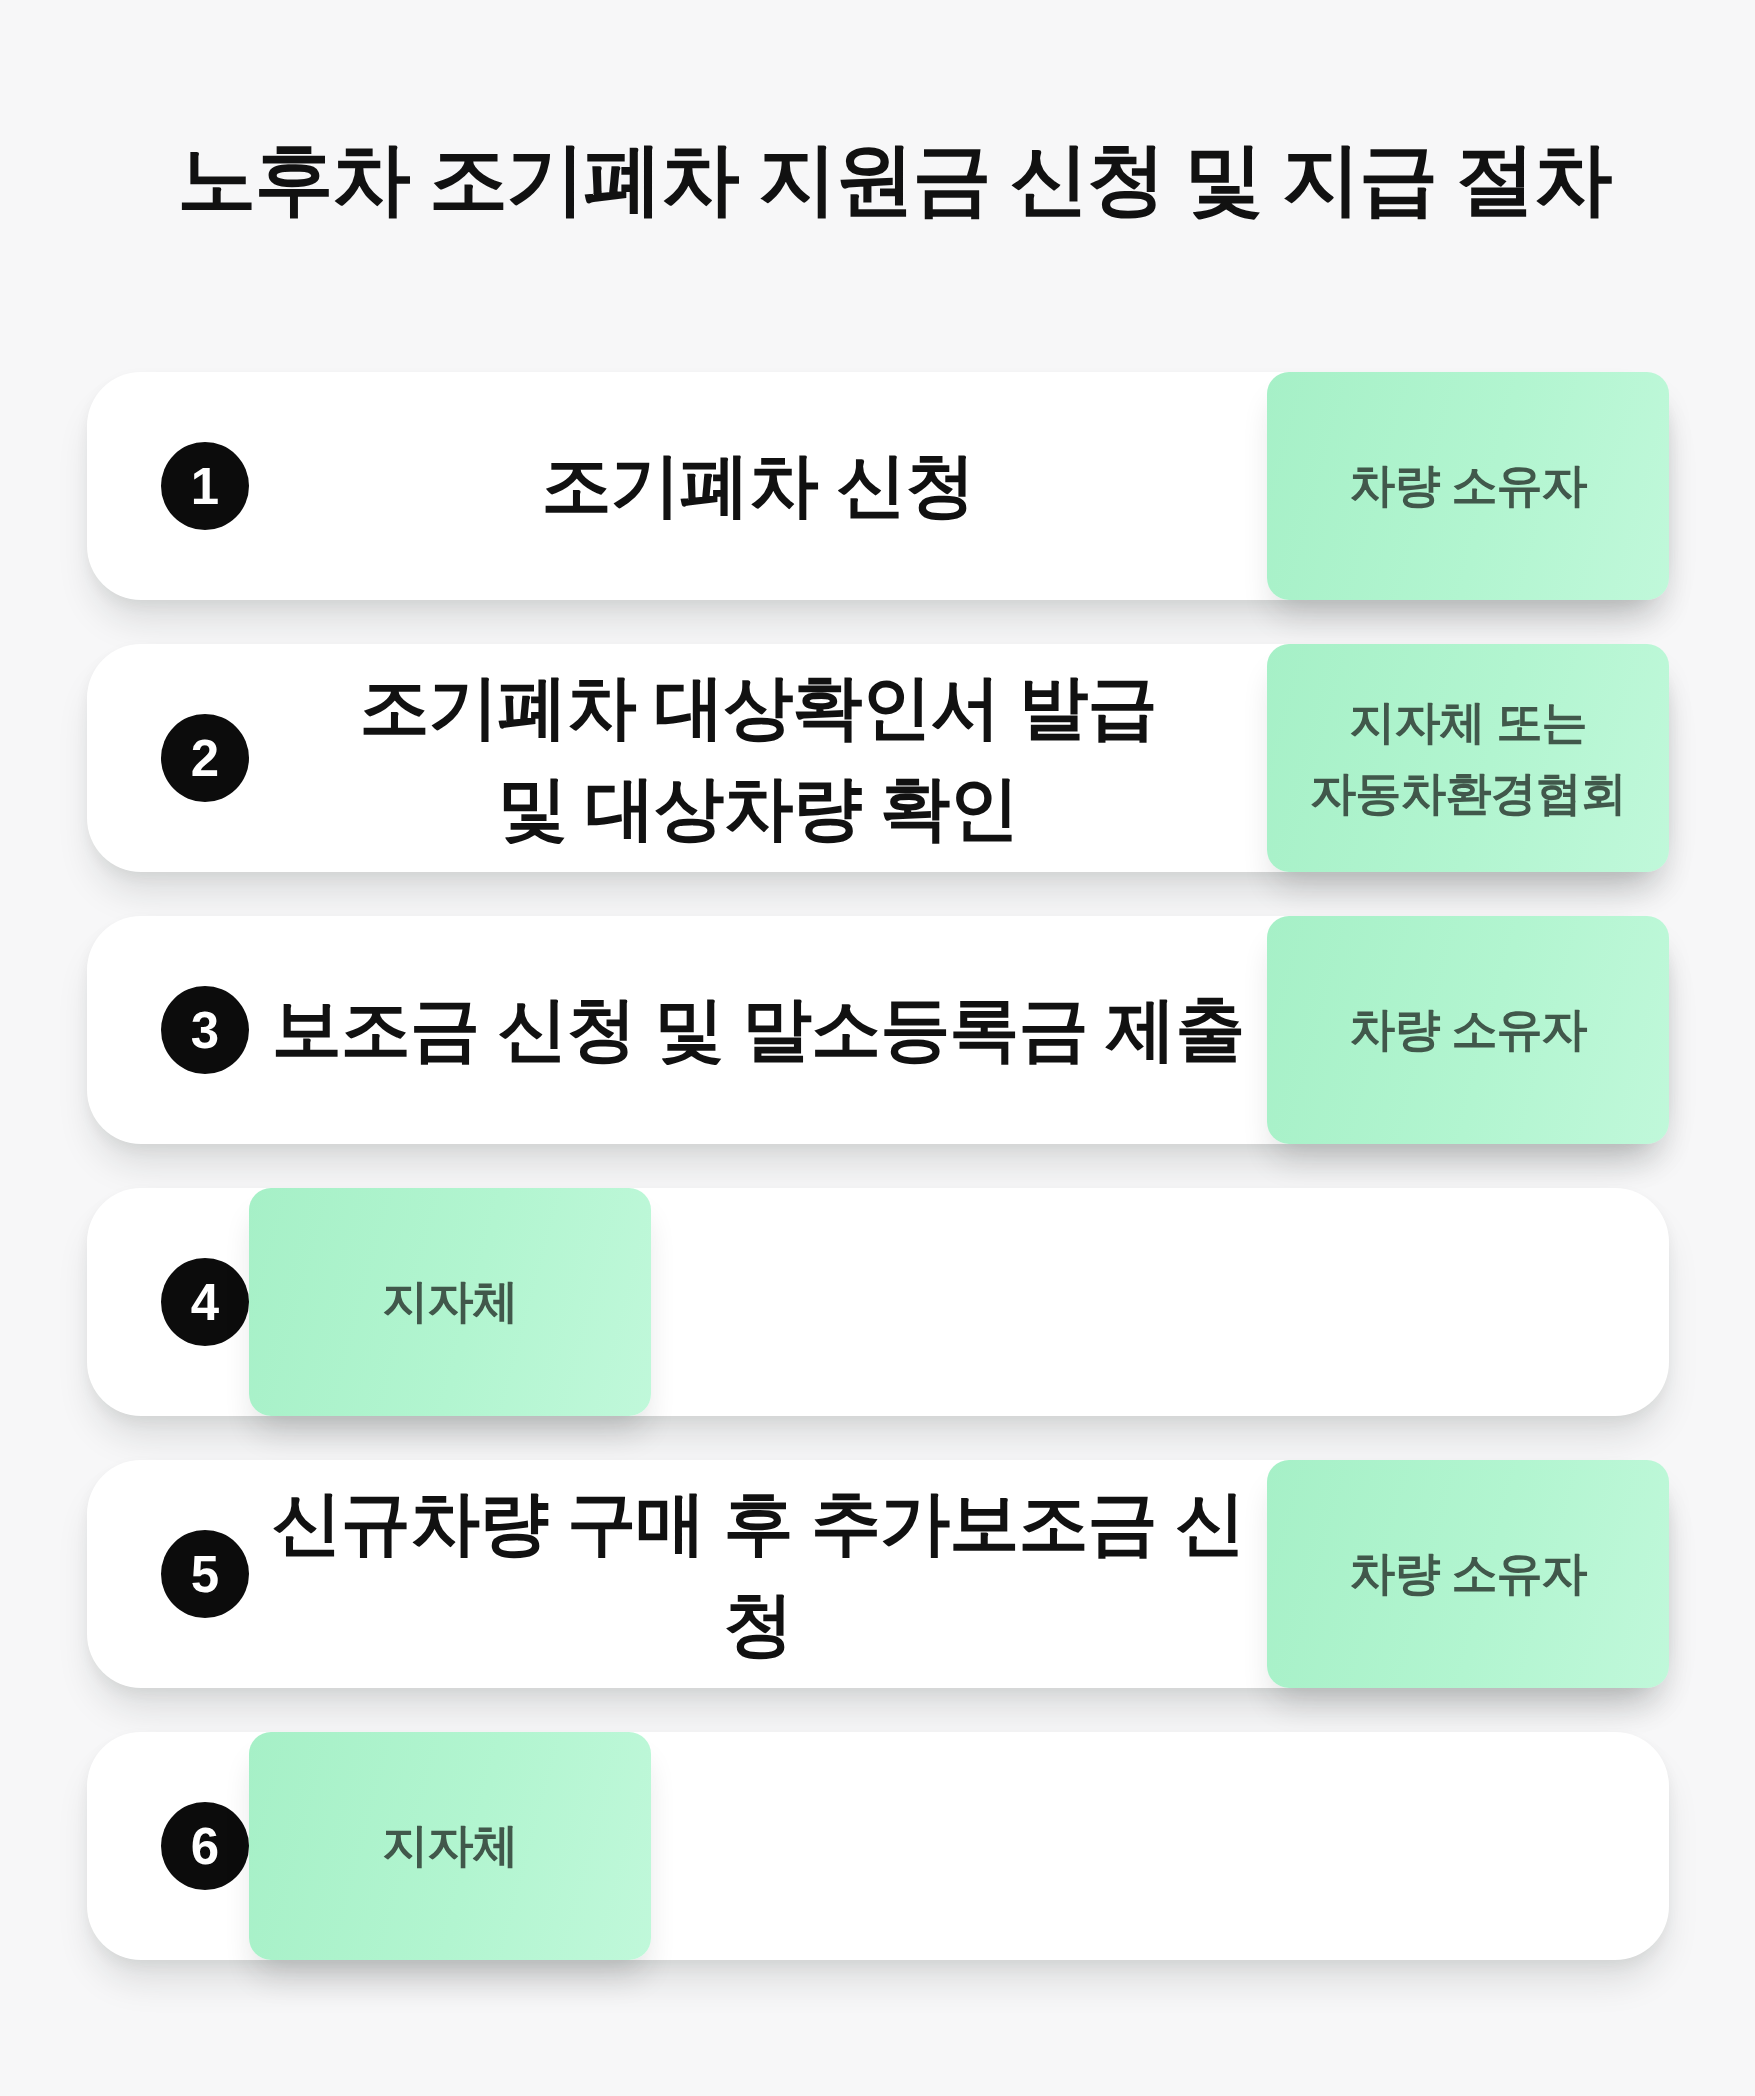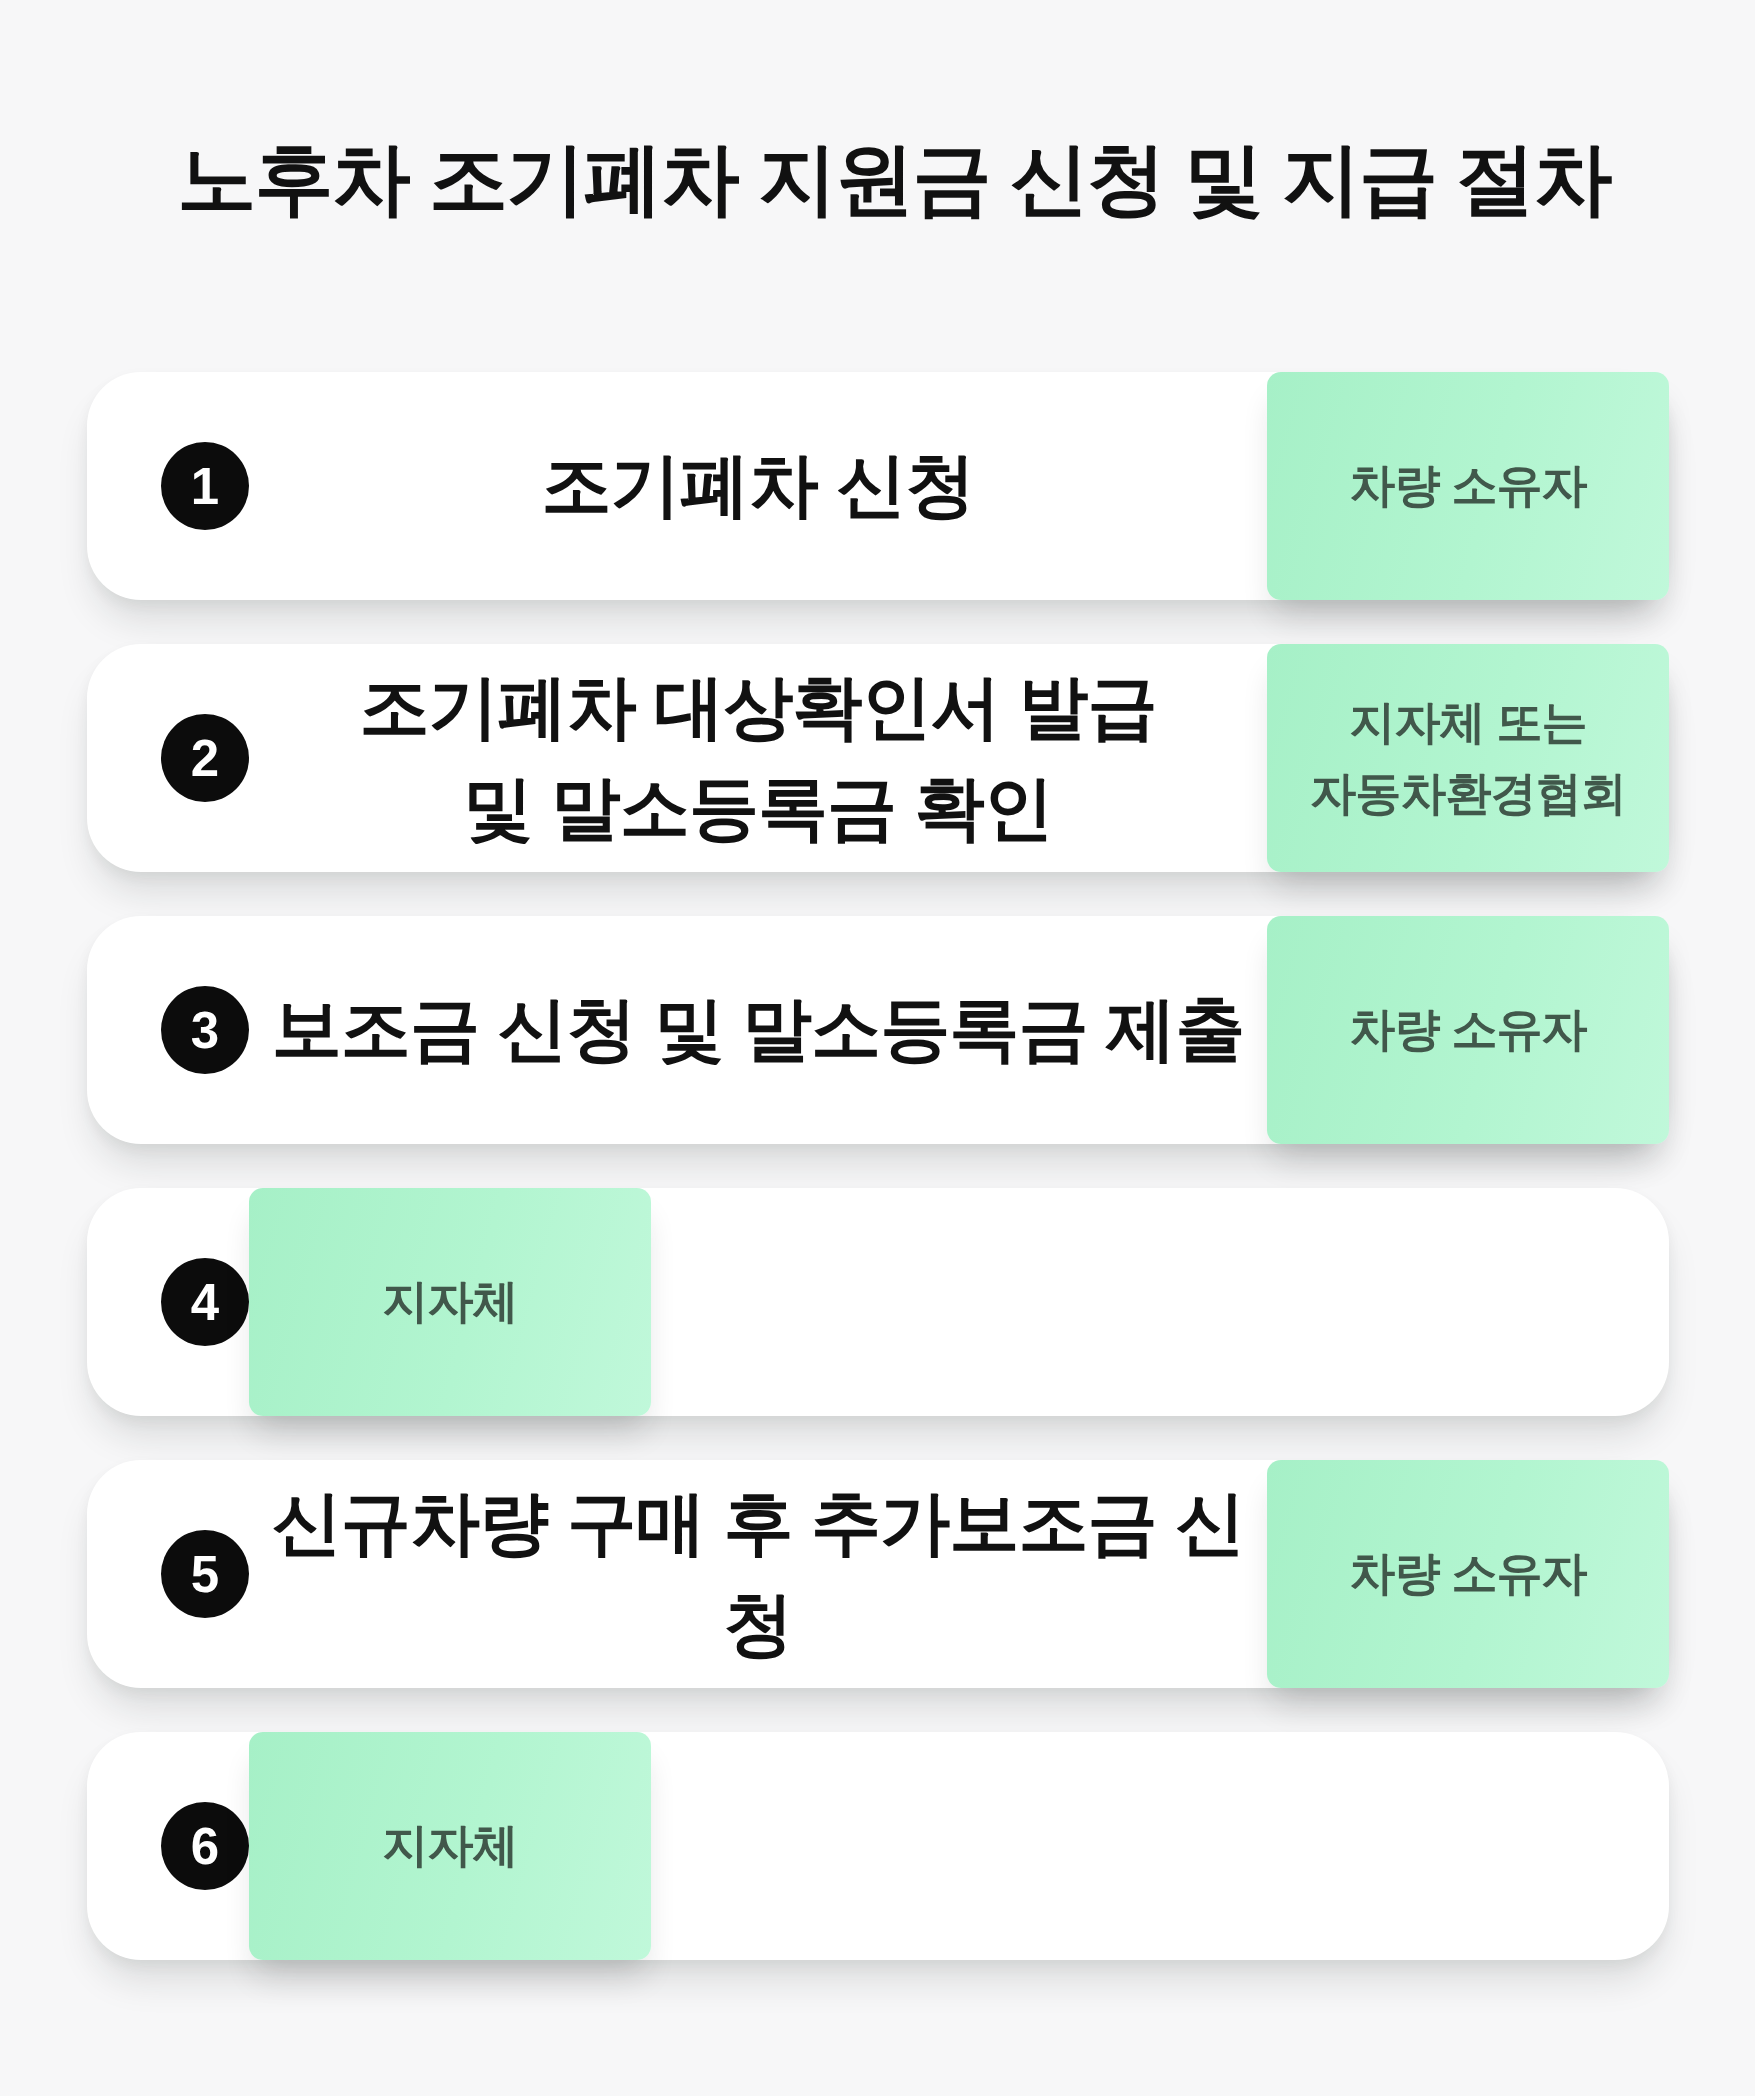--- a/index.html
+++ b/index.html
@@ -60,21 +60,21 @@
     font-size: 70px;
     font-weight: 700;
     letter-spacing: -0.9px;
     line-height: 1.45;
     color: #111111;
     white-space: pre-line;
   }
   .actor {
     flex: 0 0 402px;
     height: 228px;
-    border-radius: 14px;
+    border-radius: 22px;
     background: linear-gradient(105deg, #a6f0c7 0%, #b2f5d0 55%, #c0f8da 100%);
     color: #41584b;
     font-size: 46px;
     font-weight: 700;
     letter-spacing: -0.9px;
     line-height: 1.55;
     display: flex;
     align-items: center;
     justify-content: center;
     text-align: center;
@@ -91,21 +91,21 @@
 
   <div class="step-card">
     <div class="num">1</div>
     <div class="label">조기폐차 신청</div>
     <div class="actor">차량 소유자</div>
   </div>
 
   <div class="step-card">
     <div class="num">2</div>
     <div class="label">조기폐차 대상확인서 발급
-및 말소등록금 확인</div>
+및 대상차량 확인</div>
     <div class="actor">지자체 또는
 자동차환경협회</div>
   </div>
 
   <div class="step-card">
     <div class="num">3</div>
     <div class="label">보조금 신청 및 말소등록금 제출</div>
     <div class="actor">차량 소유자</div>
   </div>
 

